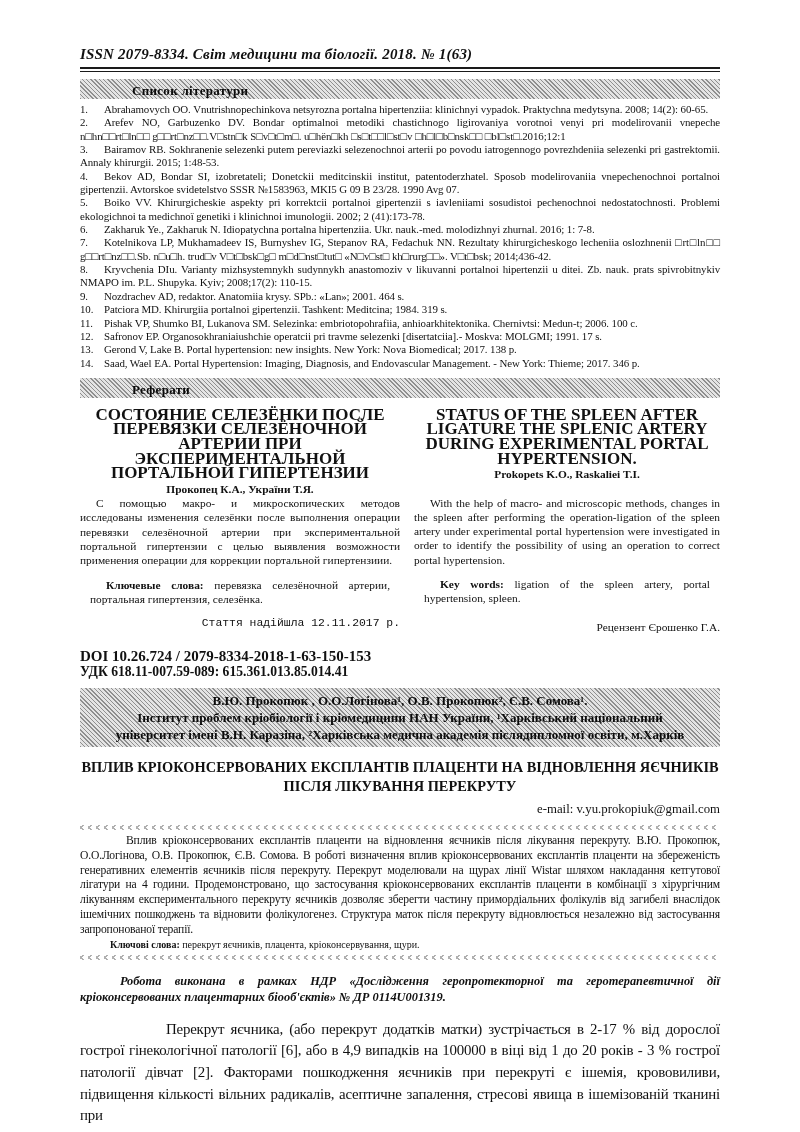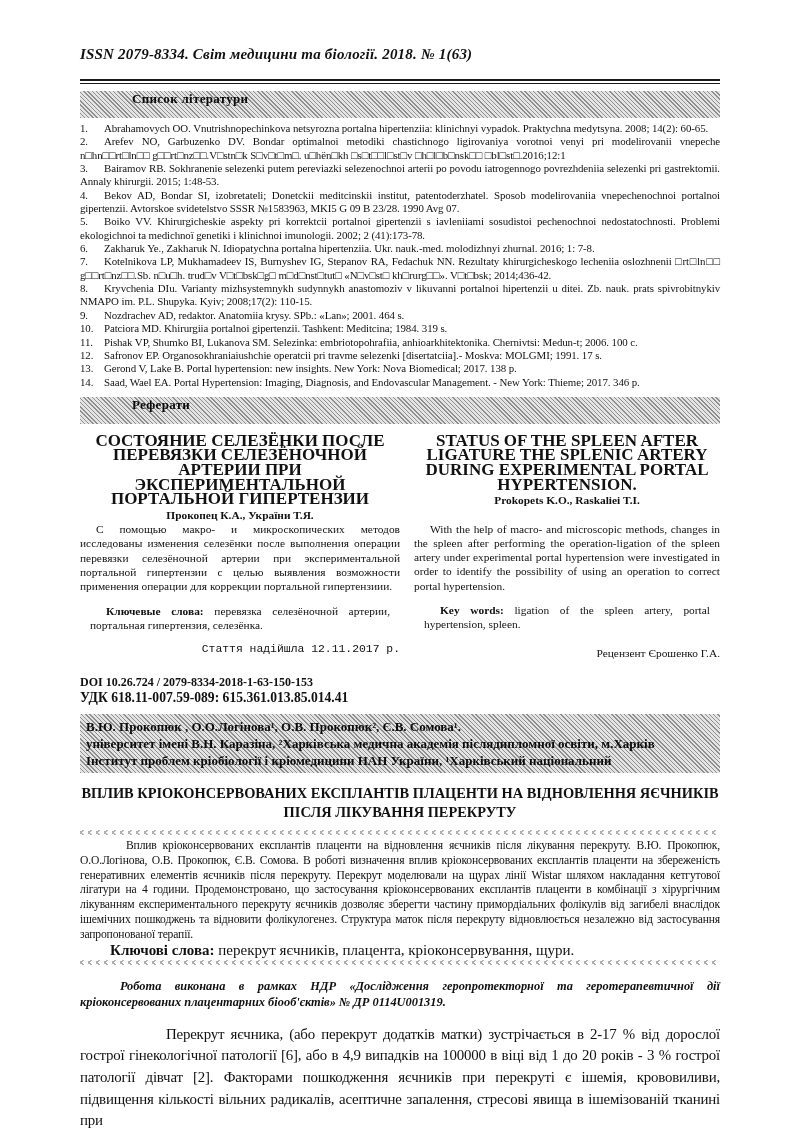--- a/index.html
+++ b/index.html
@@ -1,60 +1,60 @@
 <!DOCTYPE html>
 <html><head>
 <meta charset="utf-8">
 <style>
   html,body{margin:0;padding:0;background:#777;}
   .page{
     width:800px;height:1132px;margin:0 auto;background:#ffffff;
     box-sizing:border-box;padding:46px 80px 0;overflow:hidden;
     font-family:"Liberation Serif","DejaVu Serif",serif;color:#111;
   }
-  .journal-header{font-size:15px;font-weight:bold;font-style:italic;letter-spacing:.2px;padding-bottom:16px;}
+  .journal-header{font-size:15px;font-weight:bold;font-style:italic;letter-spacing:.2px;padding-bottom:4px;}
   .header-rule{border-top:2.5px solid #1a1a1a;border-bottom:1.2px solid #1a1a1a;height:2px;margin-bottom:7px;}
   .banner{
-    height:27px;display:flex;align-items:flex-start;
+    height:20px;display:flex;align-items:flex-end;
     background:repeating-linear-gradient(45deg,#8f8f8f 0 1px,#e4e4e4 1px 3px);
   }
   .banner-label{font-weight:bold;font-size:13px;margin-left:52px;color:#0a0a0a;letter-spacing:.3px;}
   .refs{margin-top:4px;font-size:10.9px;line-height:13.35px;text-align:justify;letter-spacing:-.1px;}
   .ref{margin:0;}
   .ref-num{display:inline-block;width:24px;}
   .banner.second{margin-top:8px;}
   .abs-cols{display:flex;gap:14px;margin-top:10px;font-size:11.4px;line-height:14.3px;}
   .abs-col.left{width:320px;}
   .abs-col.right{width:306px;}
   .abs-title{font-weight:bold;text-align:center;font-size:17px;line-height:14.6px;}
   .abs-authors{font-weight:bold;text-align:center;margin-top:1px;}
   .abs-body{margin:0;text-align:justify;text-indent:16px;}
   .abs-col.right .abs-body{margin-top:14px;}
   .abs-keywords{margin:10px;text-align:justify;text-indent:16px;}
   .abs-received{text-align:right;margin-top:5px;font-family:Liberation Mono, monospace;}
   .abs-reviewer{text-align:right;margin-top:14px;}
-  .doi-line{margin-top:14px;font-weight:bold;font-size:12px;line-height:16.5px;}
+  .doi-line{margin-top:14px;font-weight:bold;font-size:15px;line-height:16.5px;}
   .udk-line{font-weight:bold;font-size:13.6px;line-height:16.5px;}
   .authors-block{
-    margin-top:7px;padding:4px 6px;font-weight:bold;
+    margin-top:7px;padding:4px 6px;text-align:center;font-weight:bold;
     font-size:13px;line-height:17px;color:#0a0a0a;
     background:repeating-linear-gradient(45deg,#8f8f8f 0 1px,#e4e4e4 1px 3px);
   }
   .article-title{margin:11px 0 0;text-align:center;font-size:14.4px;line-height:19px;font-weight:bold;}
   .email-line{text-align:right;font-size:12.8px;margin-top:6px;}
   .zigzag{
     height:5px;margin-top:8px;
     background:
       linear-gradient(135deg, transparent 2px, #b0b0b0 2px, #b0b0b0 3.5px, transparent 3.5px),
       linear-gradient(45deg, transparent 2px, #b0b0b0 2px, #b0b0b0 3.5px, transparent 3.5px);
     background-size:8px 5px;background-repeat:repeat-x;
   }
   .zigzag.bottom{margin-top:3px;}
   .ua-abstract{margin:4px 0 0;font-size:11.6px;line-height:14.8px;text-align:justify;text-indent:46px;letter-spacing:-.15px;}
-  .ua-keywords{margin:0;font-size:15px;line-height:14.8px;text-indent:30px;}
+  .ua-keywords{margin:0;font-size:10px;line-height:14.8px;text-indent:30px;}
   .funding-note{margin:14px 0 0;font-style:italic;font-size:12.4px;line-height:15.8px;text-align:justify;text-indent:40px;font-weight:bold;}
   .body-text{margin:13px 0 15px;font-size:14.9px;line-height:21.6px;text-align:justify;text-align-last:justify;text-indent:86px;letter-spacing:-.2px;}
   .page-number{text-align:center;font-size:17px;margin-top:14px;}
   b{font-weight:bold;}
 </style>
 </head>
 <body>
 
 <div class="page">
 
@@ -101,26 +101,27 @@
       <p class="abs-keywords"><b>Key words:</b> <span>ligation of the spleen artery, portal hypertension, spleen.</span></p>
       <div class="abs-reviewer">Рецензент Єрошенко Г.А.</div>
     </div>
   </div>
 
   <div class="doi-line">DOI 10.26.724 / 2079-8334-2018-1-63-150-153</div>
   <div class="udk-line">УДК 618.11-007.59-089: 615.361.013.85.014.41</div>
 
   <div class="authors-block">
     <div>В.Ю. Прокопюк , О.О.Логінова¹, О.В. Прокопюк², Є.В. Сомова¹.</div>
+    <div>Інститут проблем кріобіології і кріомедицини НАН України, ¹Харківський національний</div>
     <div>університет імені В.Н. Каразіна, ²Харківська медична академія післядипломної освіти, м.Харків</div>
-    <div>Інститут проблем кріобіології і кріомедицини НАН України, ¹Харківський національний</div>
   </div>
 
   <h1 class="article-title">ВПЛИВ КРІОКОНСЕРВОВАНИХ ЕКСПЛАНТІВ ПЛАЦЕНТИ НА ВІДНОВЛЕННЯ ЯЄЧНИКІВ ПІСЛЯ ЛІКУВАННЯ ПЕРЕКРУТУ</h1>
 
+  <div class="email-line">e-mail: v.yu.prokopiuk@gmail.com</div>
 
   <div class="zigzag"></div>
 
   <p class="ua-abstract">Вплив кріоконсервованих експлантів плаценти на відновлення яєчників після лікування перекруту. В.Ю. Прокопюк, О.О.Логінова, О.В. Прокопюк, Є.В. Сомова. В роботі визначення вплив кріоконсервованих експлантів плаценти на збереженість генеративних елементів яєчників після перекруту. Перекрут моделювали на щурах лінії Wistar шляхом накладання кетгутової лігатури на 4 години. Продемонстровано, що застосування кріоконсервованих експлантів плаценти в комбінації з хірургічним лікуванням експериментального перекруту яєчників дозволяє зберегти частину примордіальних фолікулів від загибелі внаслідок ішемічних пошкоджень та відновити фолікулогенез. Структура маток після перекруту відновлюється незалежно від застосування запропонованої терапії.</p>
   <p class="ua-keywords"><b>Ключові слова:</b> <span>перекрут яєчників, плацента, кріоконсервування, щури.</span></p>
 
   <div class="zigzag bottom"></div>
 
   <p class="funding-note">Робота виконана в рамках НДР «Дослідження геропротекторної та геротерапевтичної дії кріоконсервованих плацентарних біооб'єктів» № ДР 0114U001319.</p>
 

